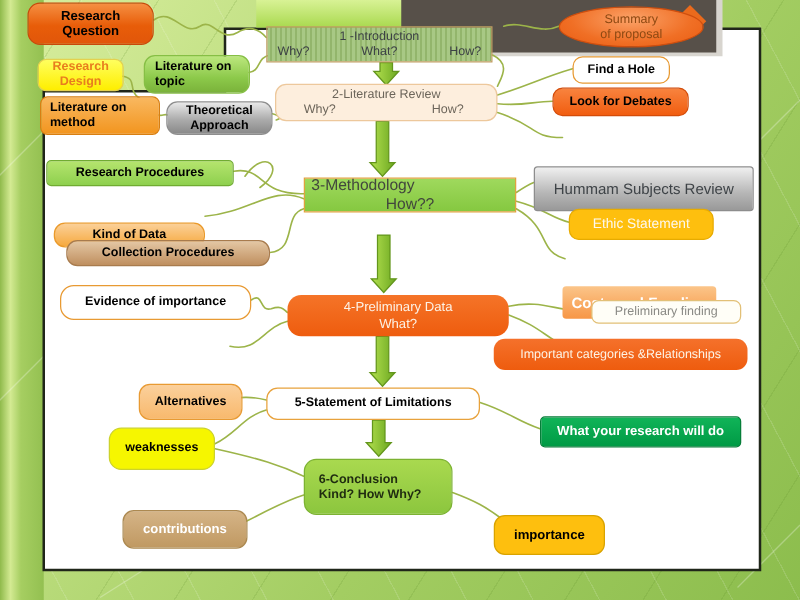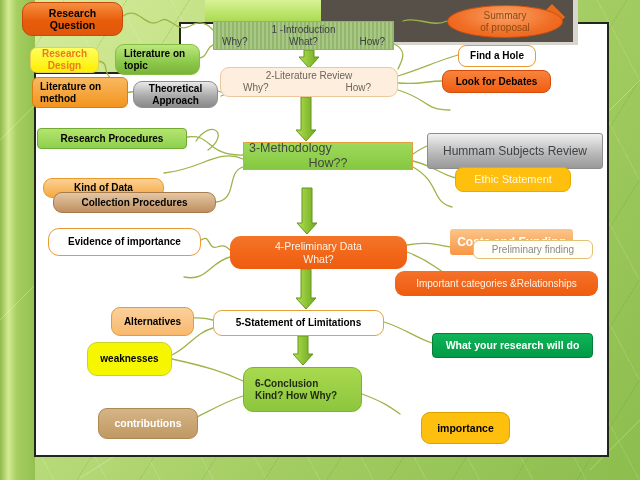--- a/index.html
+++ b/index.html
@@ -70,21 +70,21 @@
     background:#febf0e;border:1px solid #e7ab00;border-radius:8px;}
   #costs{left:450px;top:198px;width:123px;height:26px;font-size:12px;font-weight:700;color:#fff;
     background:linear-gradient(180deg,#fbc589,#f79646);border-radius:3px;margin-top:31px;}
   #prelim_finding{left:473px;top:240px;width:120px;height:19px;font-size:10px;font-weight:400;color:#8a8a85;
     background:#fffef7;border:1px solid #e2c077;border-radius:6px;}
   #important_categories{left:395px;top:271px;width:203px;height:25px;font-size:10px;font-weight:400;color:#fdf3e5;
     background:linear-gradient(180deg,#f5712b,#ee5c0e);border-radius:9px;}
   #what_research{left:432px;top:333px;width:161px;height:25px;font-size:10.5px;color:#fff;
     background:linear-gradient(180deg,#10b458,#009a45);border:1px solid #067e39;border-radius:4px;}
   #importance{left:395px;top:412px;width:89px;height:32px;font-size:10.5px;
-    background:#febf0e;border:1px solid #d9a300;border-radius:9px;margin-left:26px;}
+    background:#febf0e;border:1px solid #d9a300;border-radius:9px;}
   
   #step_intro{left:213px;top:21px;width:181px;height:29px;font-size:10px;font-weight:400;color:#3c4145;
     background:repeating-linear-gradient(90deg,#a8c885 0 2px,#93b56c 2px 4px);
     border:1px solid #bf9e62;padding:1px 0;}
   #step_intro .rowflex{padding:0 8px;}
   #step_litreview{left:220px;top:67px;width:178px;height:30px;font-size:10px;font-weight:400;color:#6c655a;
     background:#fdeedd;border:1.5px solid #edc89c;border-radius:9px;}
   #step_litreview .rowflex{padding:0 26px 0 22px;}
   #step_methodology{left:243px;top:142px;width:170px;height:28px;font-size:12.5px;font-weight:400;color:#42473d;
     background:linear-gradient(180deg,#9fd95d,#85c840);border:1px solid #e0a23f;}

